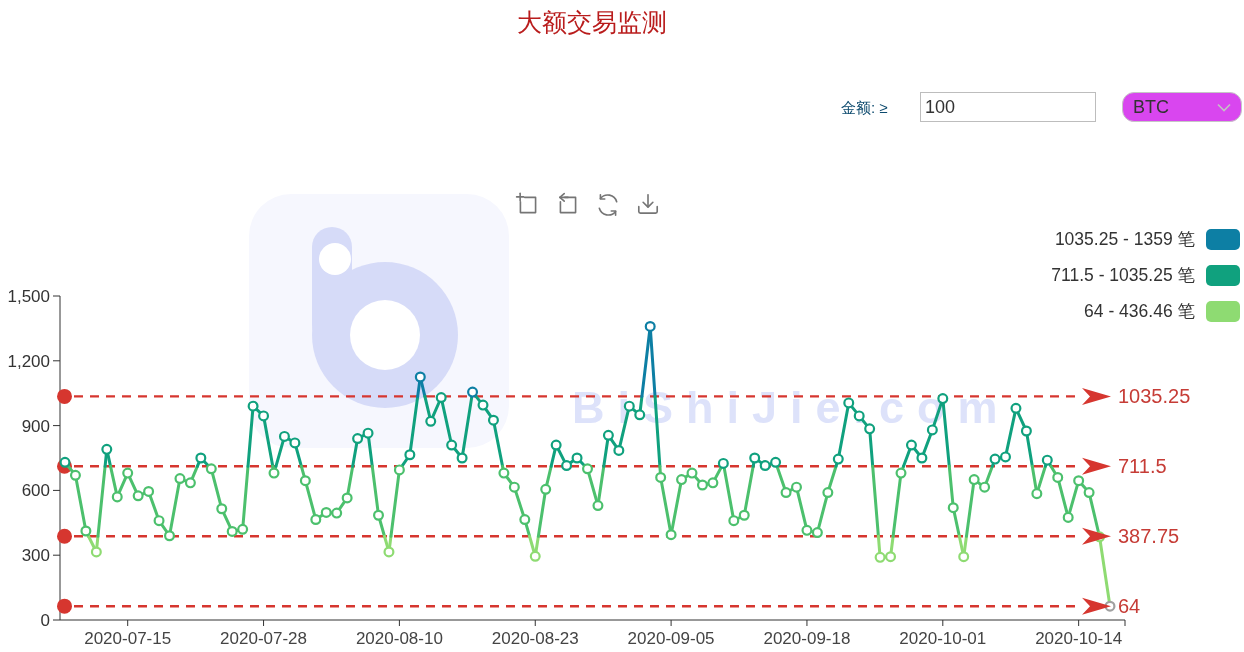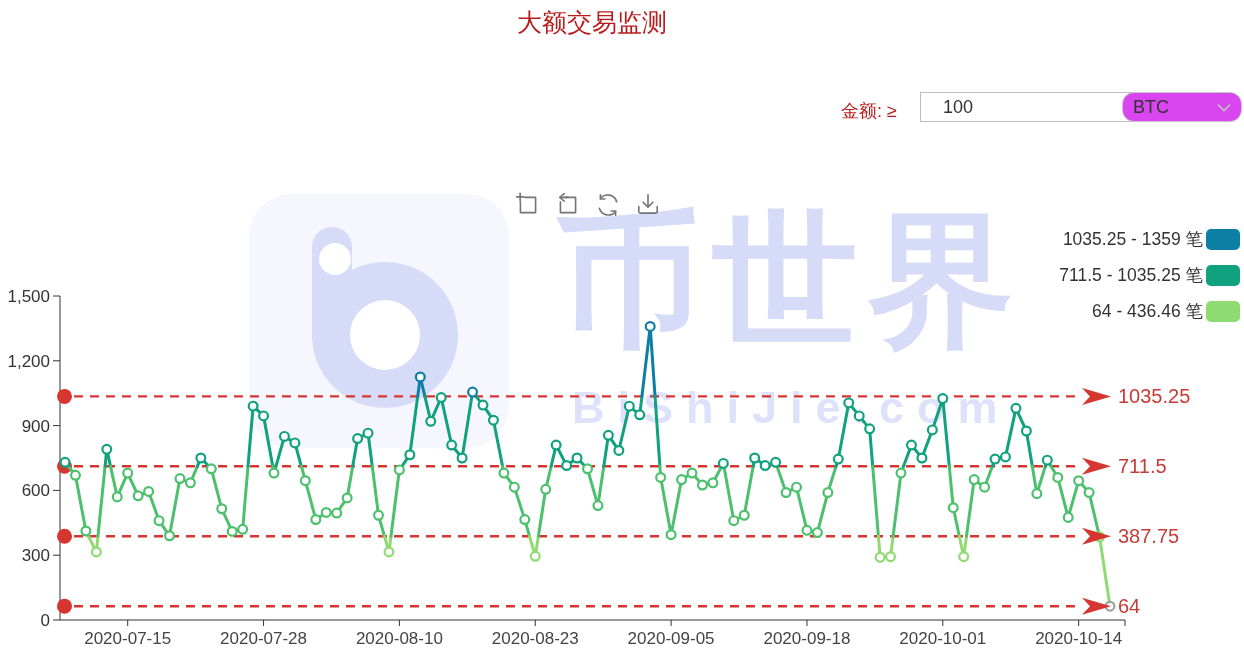--- a/index.html
+++ b/index.html
@@ -2,53 +2,52 @@
 <html><head>
 <meta charset="utf-8">
 <style>
   html,body{margin:0;padding:0}
   body{
     width:1244px;height:652px;position:relative;background:#fff;overflow:hidden;
     font-family:"Liberation Sans",sans-serif;
   }
   .title{position:absolute;top:6px;left:0;width:1184px;text-align:center;
          font-size:25px;color:#b91c1c;z-index:3}
-  .flt-label{position:absolute;top:99px;left:841px;font-size:18px;color:#b91c1c;z-index:3}
+  .flt-label{position:absolute;top:99px;left:841px;font-size:15px;color:#0c4a6e;z-index:3}
   .amount{position:absolute;top:92px;left:920px;width:166px;height:28px;border:1px solid #bdbdbd;
-          font-size:18px;padding:0 22px;color:#333;font-family:"Liberation Sans",sans-serif;z-index:3;outline:none}
+          font-size:18px;padding:0 4px;color:#333;font-family:"Liberation Sans",sans-serif;z-index:3;outline:none}
   .select{position:absolute;top:92px;left:1122px;width:98px;height:28px;border:1px solid #c6c6c6;
           border-radius:12px;display:flex;align-items:center;justify-content:space-between;
           padding:0 10px;font-size:18px;color:#333;background:#d946ef;cursor:pointer;z-index:3}
   .toolbar{position:absolute;top:192px;left:514px;display:flex;gap:13px;z-index:3}
   .tb-btn{width:27px;height:27px;border:none;background:none;padding:0;cursor:pointer}
   .tb-btn svg{stroke:#757575;fill:none;stroke-width:1.5;stroke-linecap:round;stroke-linejoin:round}
   .legend{position:absolute;top:221px;right:4px;z-index:3}
   .lg-row{display:flex;align-items:center;justify-content:flex-end;height:36px;cursor:pointer}
-  .lg-label{font-size:17.5px;color:#333;margin-right:3px;white-space:nowrap}
+  .lg-label{font-size:17.5px;color:#333;margin-right:11px;white-space:nowrap}
   .lg-swatch{width:34px;height:21px;border-radius:5px;flex:0 0 auto}
   .wm{position:absolute;inset:0;z-index:0}
   .wm-logo{position:absolute;left:248px;top:193px}
   .wm-cn{position:absolute;left:556px;top:208px;font-size:146px;font-weight:bold;
          color:#d6dbf8;letter-spacing:10px;line-height:1;white-space:nowrap}
   .wm-en{position:absolute;left:572px;top:382px;font-size:45px;font-weight:bold;
          color:#dde2fa;letter-spacing:13px;white-space:nowrap}
   #chart-svg{position:absolute;left:0;top:0;z-index:1}
 </style>
 </head>
 <body>
 
 <div class="wm">
   <svg class="wm-logo" width="262" height="258" viewBox="0 0 262 258">
     <rect x="1" y="1" width="260" height="254" rx="42" fill="#f6f7fe"></rect>
     <rect x="64" y="34" width="40" height="118" rx="20" fill="#d6dbf8"></rect>
     <circle cx="137" cy="142" r="73" fill="#d6dbf8"></circle>
     <circle cx="137" cy="142" r="35" fill="#ffffff"></circle>
     <circle cx="87" cy="66" r="16" fill="#ffffff"></circle>
   </svg>
-  <div class="wm-cn">币世界</div>
   <div class="wm-en">BiShiJie.com</div>
 </div>
 
 <svg id="chart-svg" width="1244" height="652">
     <g>
       <line x1="60" y1="296" x2="60" y2="620" stroke="#333" stroke-width="1"></line>
       <line x1="60" y1="620" x2="1125" y2="620" stroke="#333" stroke-width="1"></line>
       <line x1="53" y1="620" x2="60" y2="620" stroke="#333" stroke-width="1"></line>
       <text x="50" y="626" text-anchor="end" font-size="17" fill="#333">0</text>
       <line x1="53" y1="555.2" x2="60" y2="555.2" stroke="#333" stroke-width="1"></line>

